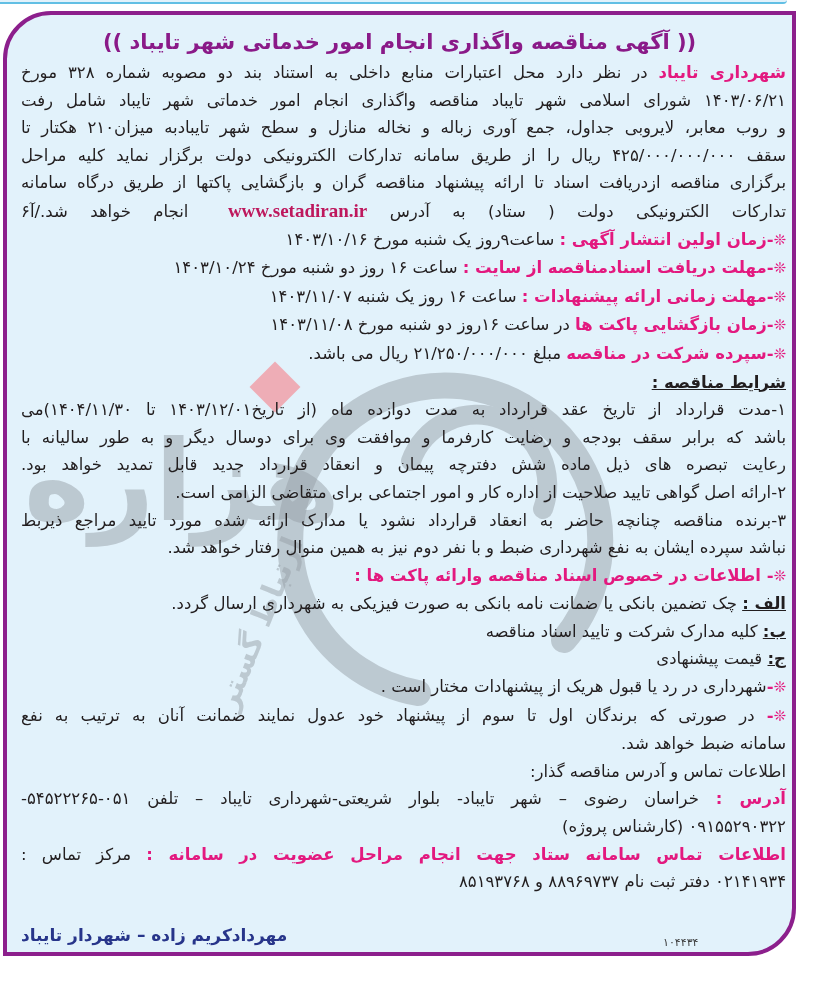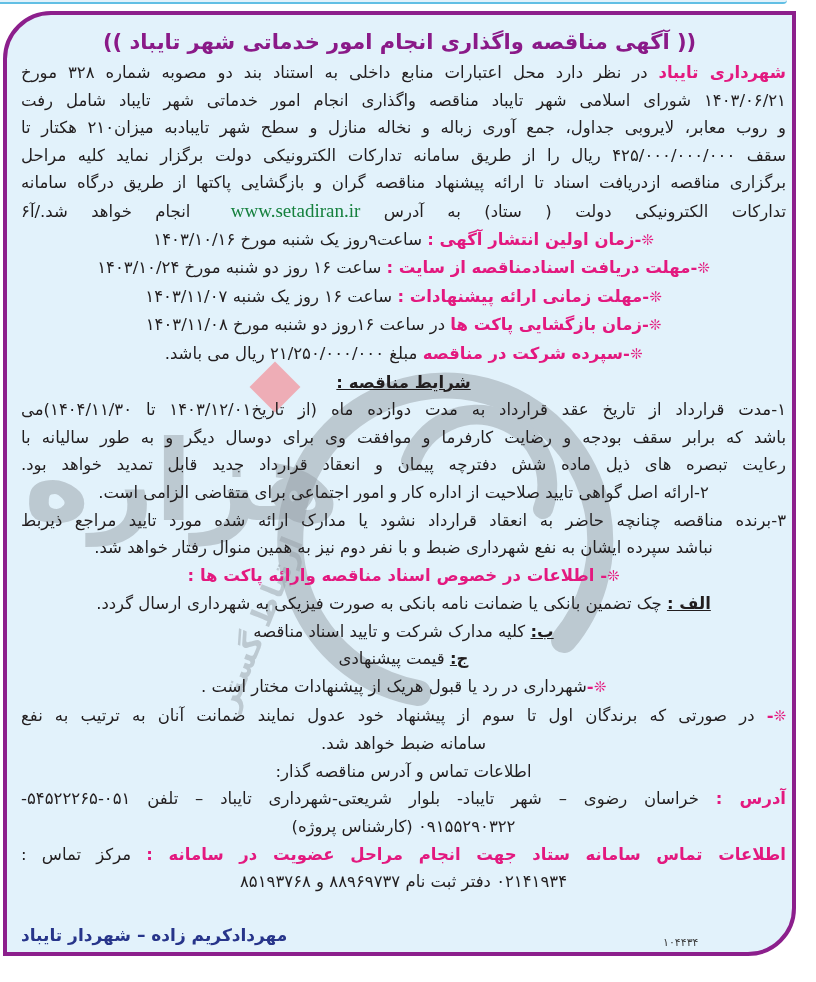--- a/index.html
+++ b/index.html
@@ -27,28 +27,28 @@
       position: absolute; top: 10px; left: 0; right: 0; z-index: 1;
       text-align: center; direction: rtl;
       font-weight: bold; font-size: 21px; line-height: 34px;
       color: var(--title, #8a1a88);
     }
     .body {
       position: absolute; top: 44px; left: 14px; right: 6px; z-index: 1;
       direction: rtl; color: var(--text, #221e1f);
       font-size: 16.5px; line-height: 27.6px;
     }
-    .ln { text-align: center; }
+    .ln { text-align: right; }
     .ln.j { text-align: justify; text-align-last: justify; }
     .hl { color: var(--highlight, #e3197f); font-weight: bold; }
     .b { font-weight: bold; text-decoration: underline; }
     .mk { color: var(--highlight, #e3197f); font-size: 0.9em; }
     .url {
-      font-family: "Liberation Serif", serif; font-weight: normal; font-size: 19px;
-      color: #15803d;
+      font-family: "Liberation Serif", serif; font-weight: bold; font-size: 19px;
+      color: #be185d;
       margin-left: 17px;
     }
     .sig {
       position: absolute; left: 14px; top: 906px; z-index: 1;
       direction: rtl; font-weight: bold; font-size: 17px; line-height: 28px;
       color: var(--signature, #27358a); white-space: nowrap;
     }
     .code {
       position: absolute; left: 656px; top: 921px; z-index: 1;
       font-size: 11px; line-height: 13px; letter-spacing: 1px;

